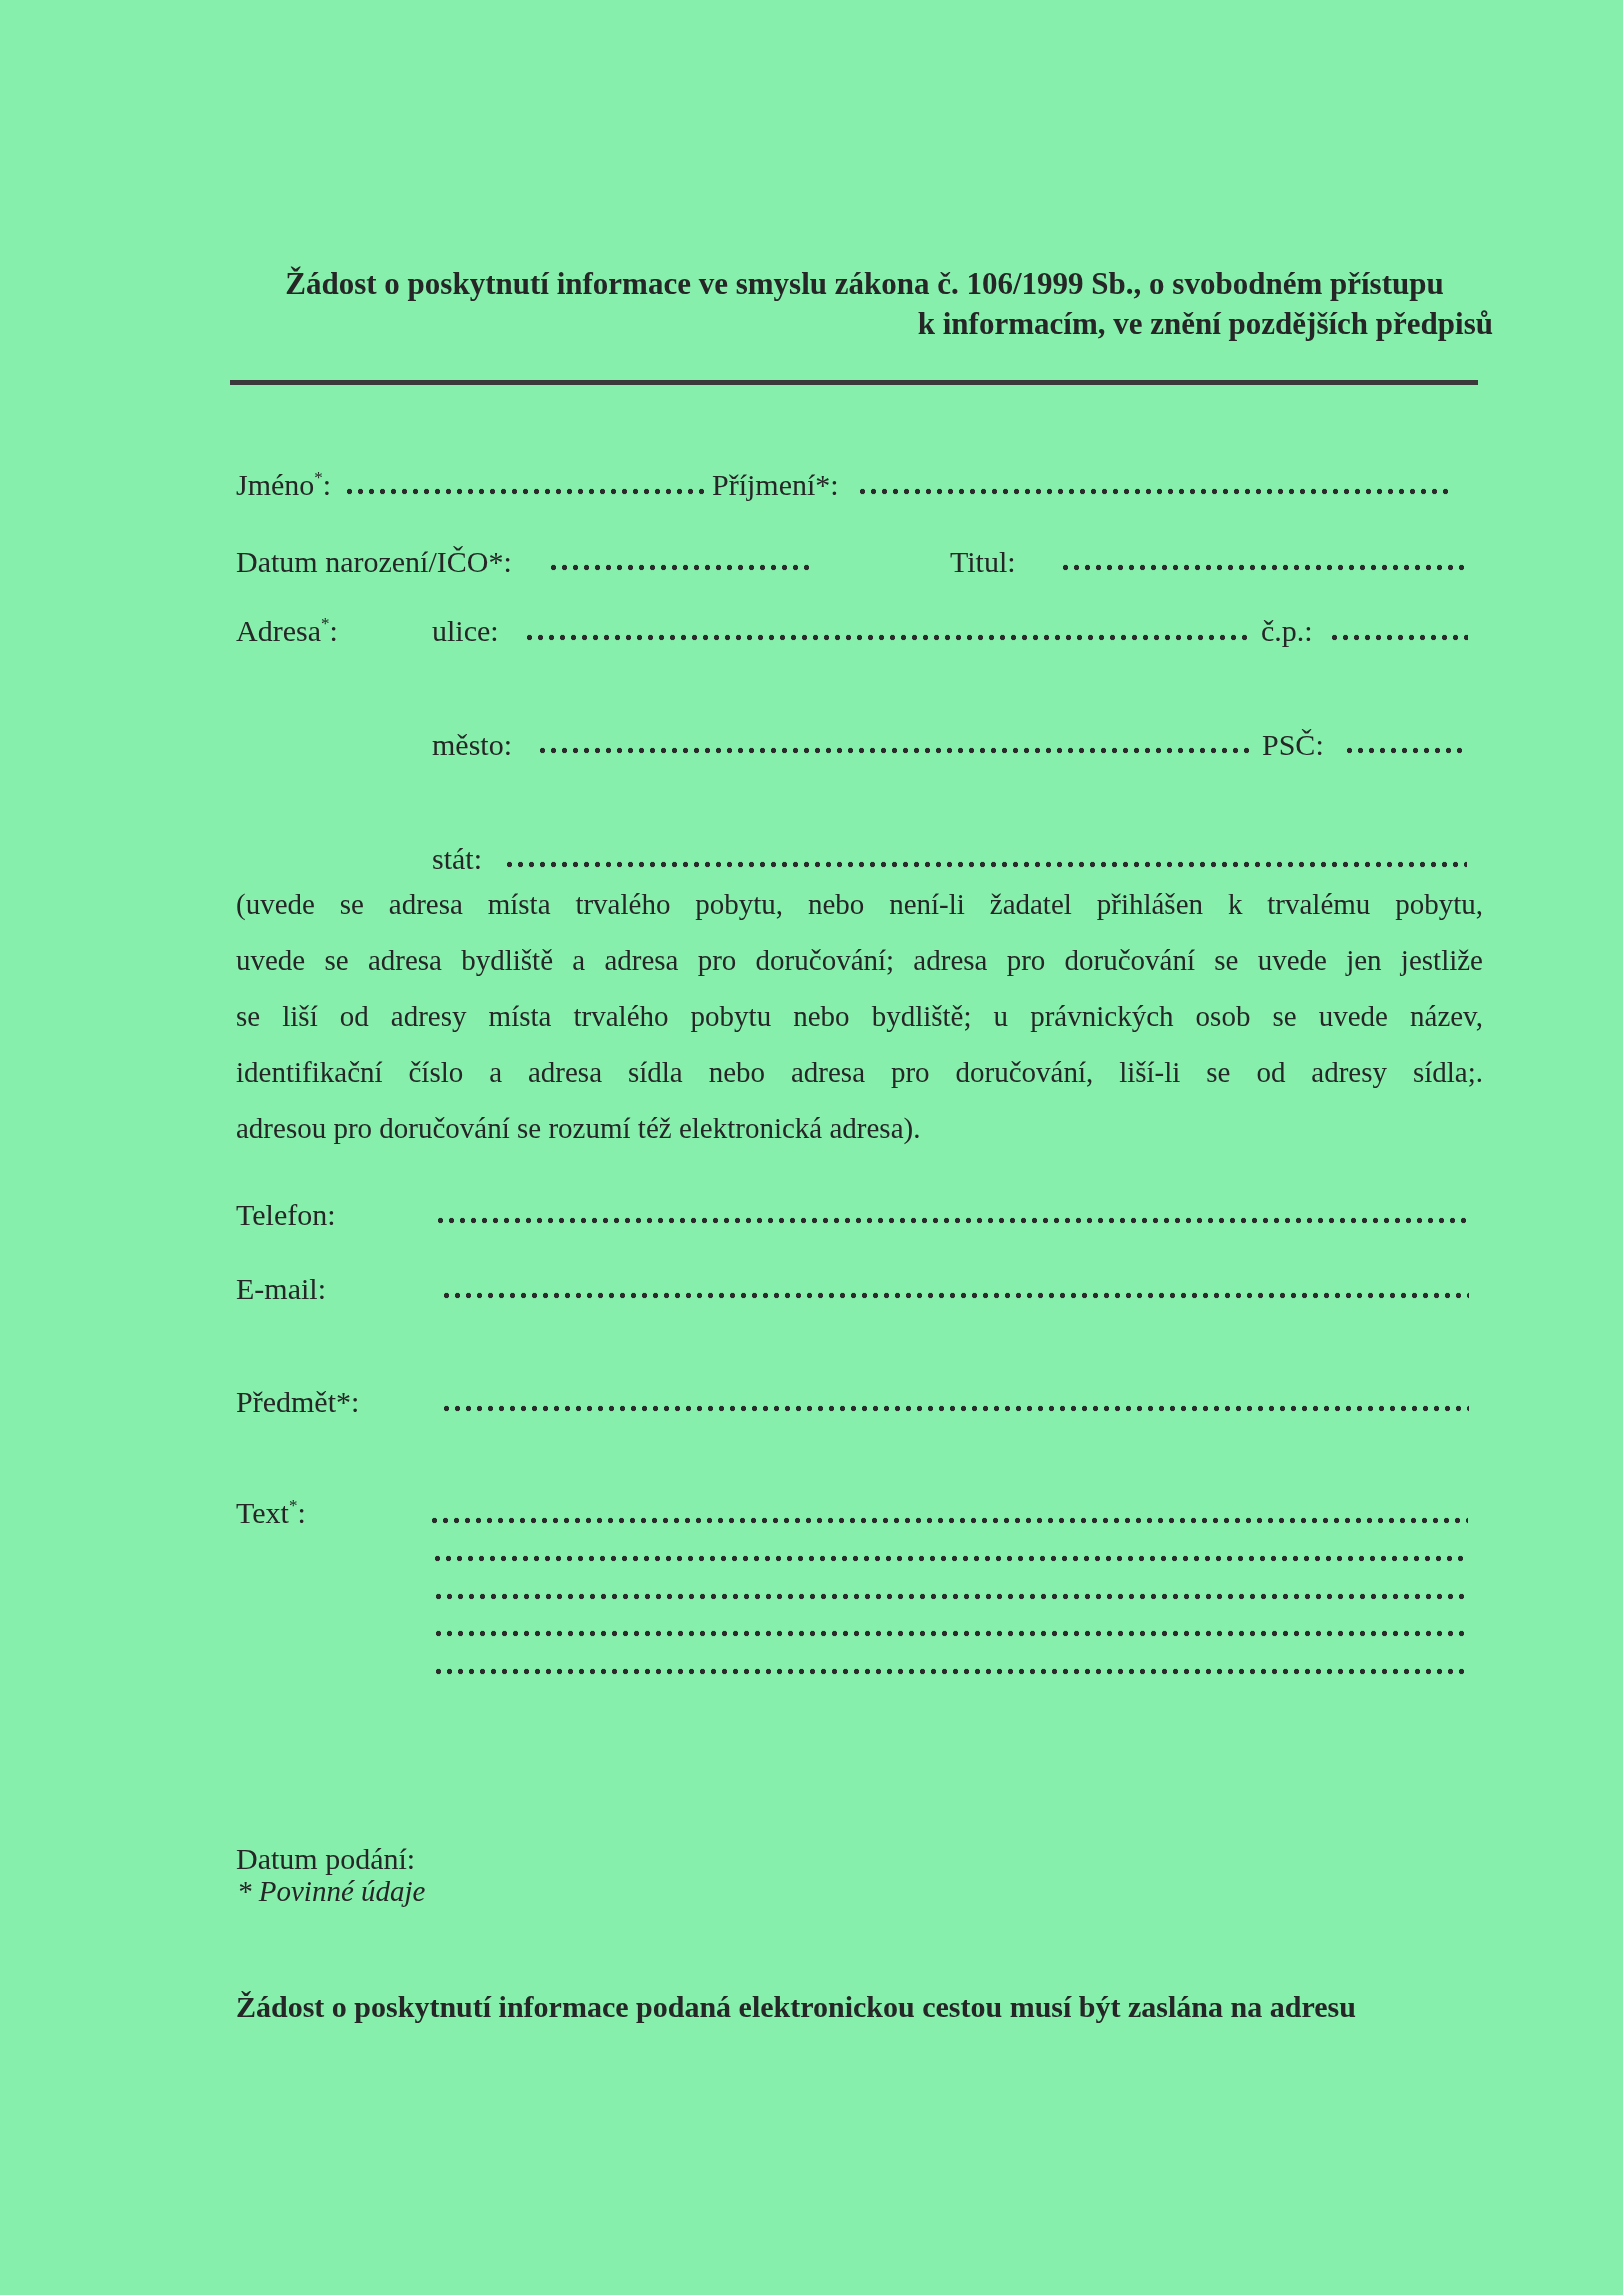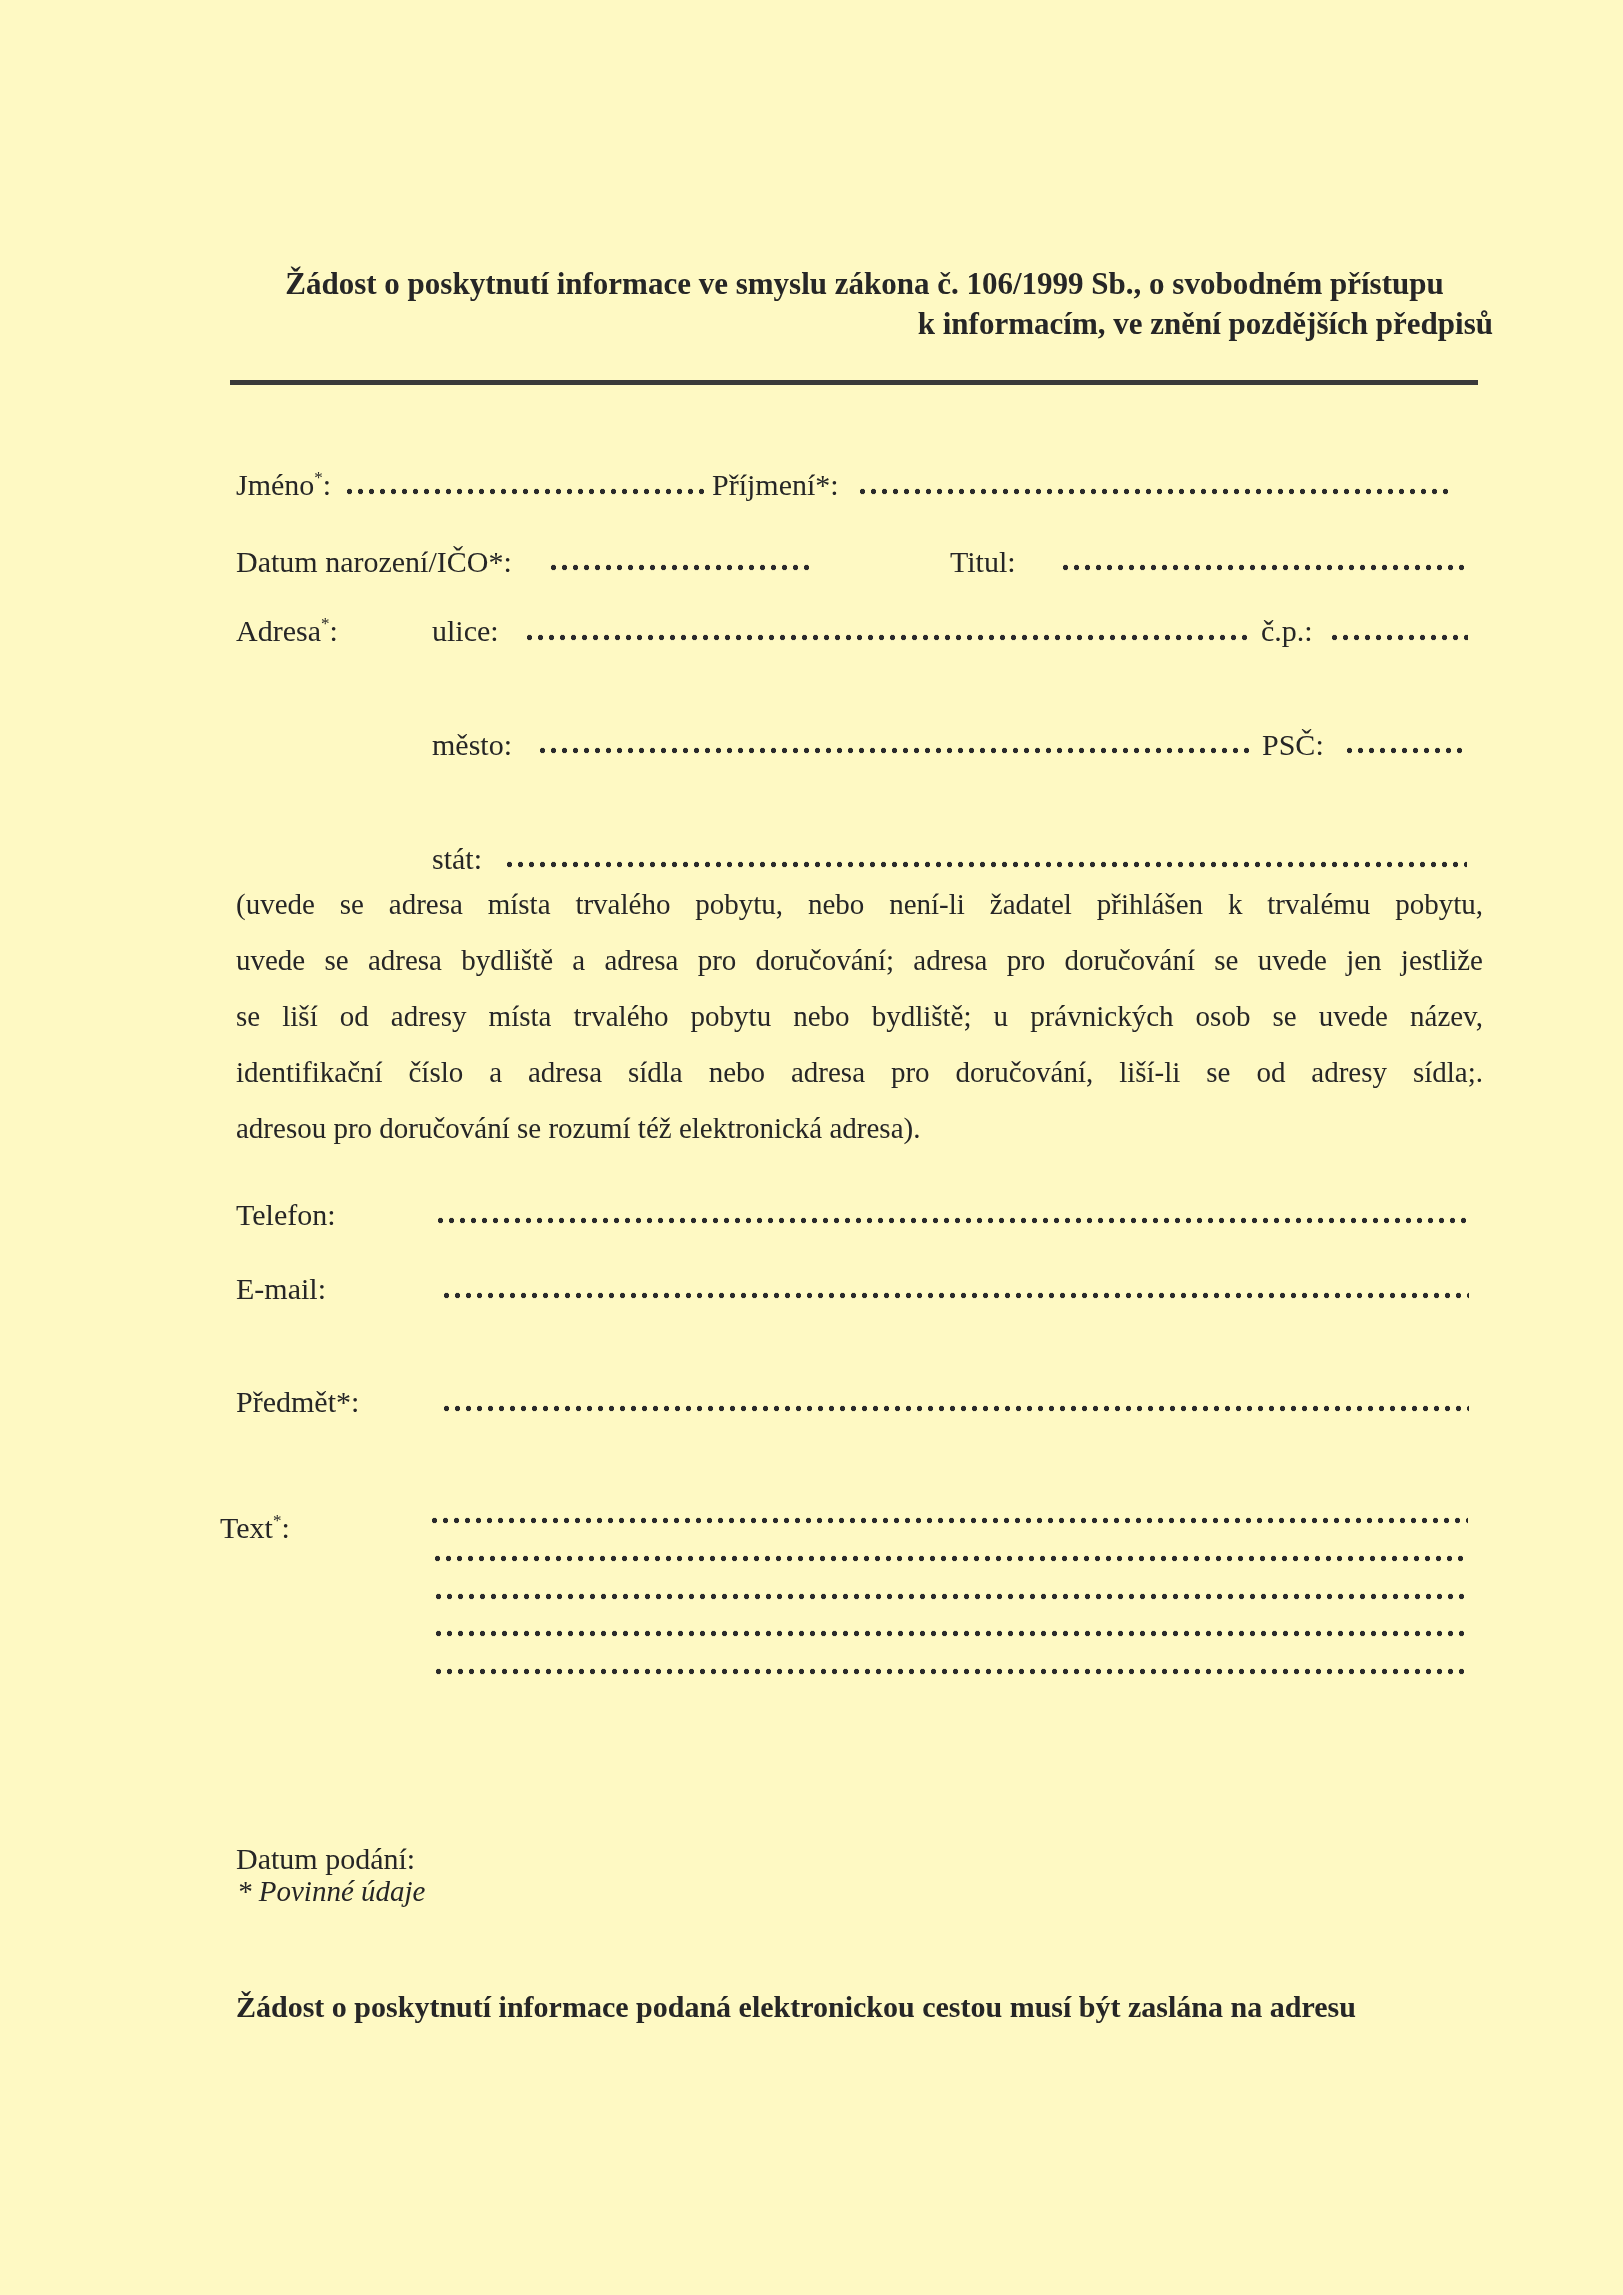--- a/index.html
+++ b/index.html
@@ -1,18 +1,18 @@
 <!DOCTYPE html>
 <html style="font-size:10.5px"><head>
 <meta charset="utf-8">
 <style>
   html, body { margin: 0; padding: 0; background: #ffffff; }
   body { width: 1623px; height: 2295px; position: relative; overflow: hidden;
          font-family: "Liberation Serif", "DejaVu Serif", serif; color: #262626; }
-  .page { position: absolute; left: 0; top: 0; width: 1623px; height: 2295px; background: #fef9c3; }
+  .page { position: absolute; left: 0; top: 0; width: 1623px; height: 2295px; background: #86efac; }
   .abs { position: absolute; white-space: nowrap; }
   .title { left: 236px; width: 1257px; text-align: center; font-size: 31px; font-weight: bold; line-height: 39px; }
   .rule { position: absolute; left: 230px; top: 380px; width: 1248px; height: 4.6px; background: #3a3a3a; }
   .lbl { font-size: 30px; font-weight: normal; line-height: 37px; }
   .lbl sup { font-size: 17px; vertical-align: 11.8px; line-height: 0; }
   .dots { position: absolute; height: 6.5px;
           background-image: radial-gradient(circle, #2b2b2b 2.4px, transparent 2.7px);
           background-size: 11px 6.5px; background-repeat: repeat-x; }
   .para { font-size: 29px; line-height: 56px; left: 236px; width: 1247px; text-align: justify; }
   .para span { display: block; text-align: justify; text-align-last: justify; white-space: nowrap; }
@@ -63,21 +63,21 @@
 
   <div class="abs lbl" style="left:236px; top:1196px;">Telefon:</div>
   <div class="dots" style="left:435px; top:1217px; width:1032px;"></div>
 
   <div class="abs lbl" style="left:236px; top:1270px;">E-mail:</div>
   <div class="dots" style="left:441px; top:1292px; width:1028px;"></div>
 
   <div class="abs lbl" style="left:236px; top:1383px;">Předmět*:</div>
   <div class="dots" style="left:441px; top:1405px; width:1028px;"></div>
 
-  <div class="abs lbl" style="left:220px; top:1494px;margin-top:15px;"><span>Text</span><sup>*</sup><span>:</span></div>
+  <div class="abs lbl" style="left:236px; top:1494px;"><span>Text</span><sup>*</sup><span>:</span></div>
   <div class="dots" style="left:429px; top:1517px; width:1039px;"></div>
   <div class="dots" style="left:432px; top:1555px; width:1036px;"></div>
   <div class="dots" style="left:433px; top:1593px; width:1035px;"></div>
   <div class="dots" style="left:433px; top:1630px; width:1035px;"></div>
   <div class="dots" style="left:433px; top:1668px; width:1035px;"></div>
 
   <div class="abs lbl" style="left:236px; top:1840px;">Datum podání:</div>
 
   <div class="abs note" style="left:237px; top:1875px;">* Povinné údaje</div>
 

